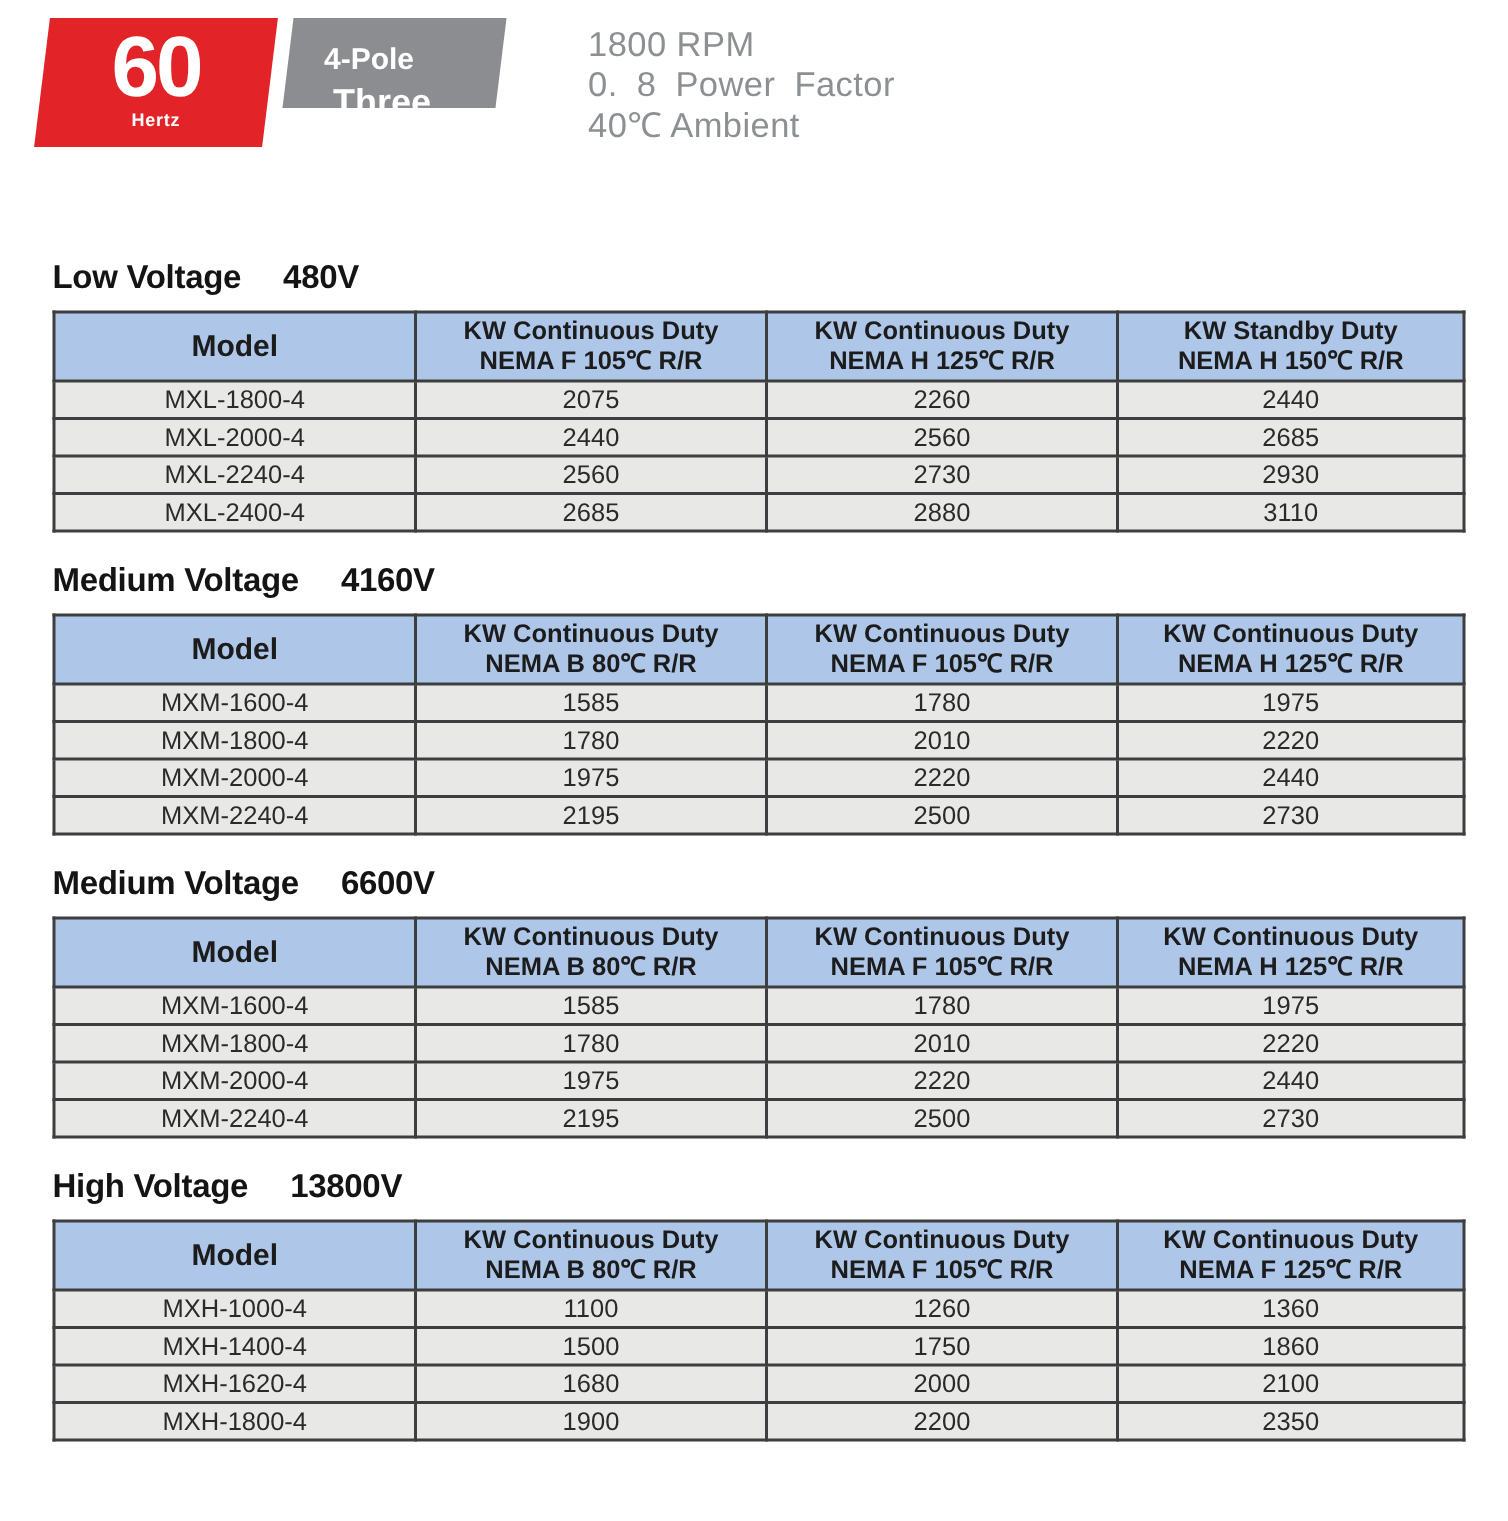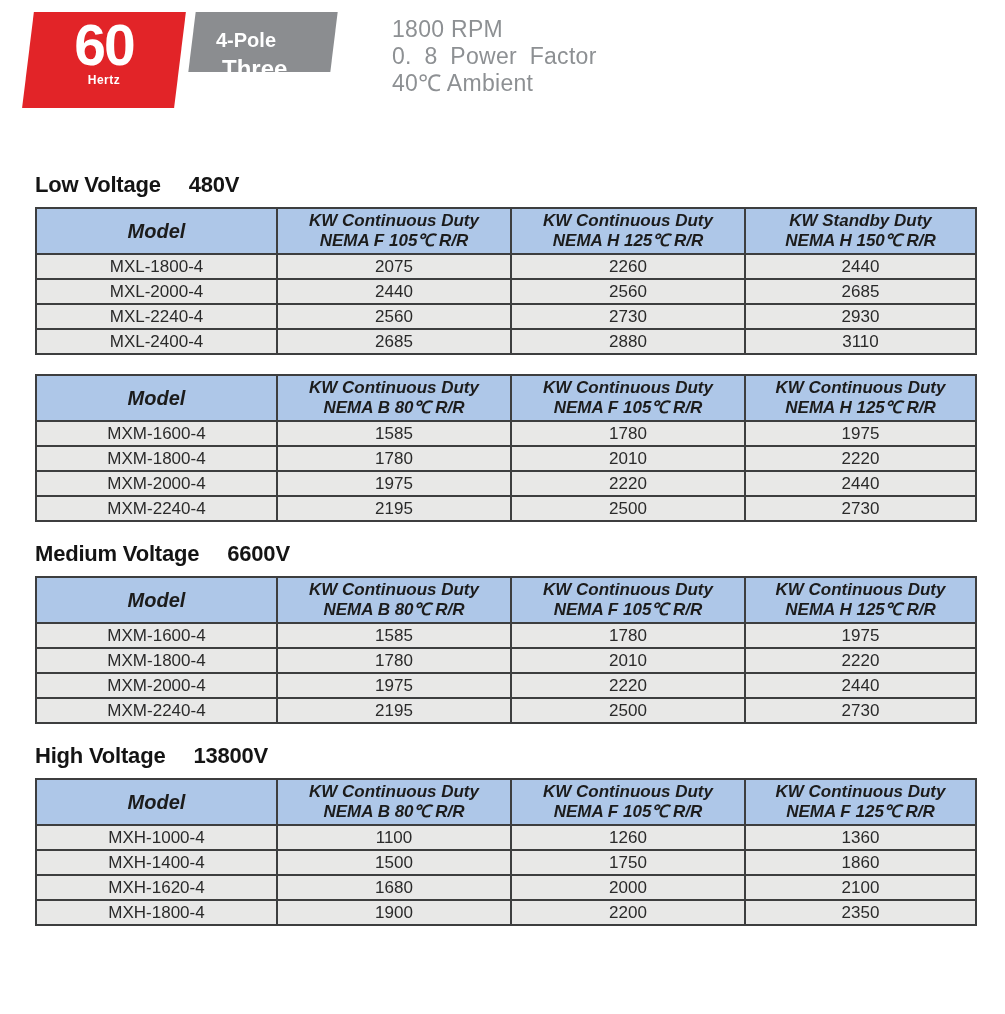--- a/index.html
+++ b/index.html
@@ -7,21 +7,21 @@
   body {
     width: 1005px; height: 1014px;
     background: #ffffff;
     overflow: hidden;
     font-family: "Liberation Sans", sans-serif;
   }
 
   
   .hero { position: relative; height: 110px; }
   .badge { position: absolute; }
-  .badge-red  { left: 28px;  top: 12px; width: 152px; height: 96px; }
+  .badge-red  { left: 28px;  top: 12px; width: 152px; height: 86px; }
   .badge-gray { left: 192px; top: 12px; width: 142px; height: 60px; }
   .badge-bg {
     position: absolute; top: 0; left: 0; right: 0; bottom: 0;
     transform: skewX(-7deg);
   }
   .red-bg  { background: #e22428; }
   .gray-bg { background: #8b8d90; }
   .badge-content { position: relative; height: 100%; }
   .hz-num {
     color: #fff; font-weight: bold; font-size: 57px; line-height: 54px;
@@ -58,21 +58,20 @@
   col.c1 { width: 234px; }
   col.c2 { width: 234px; }
   col.c3 { width: 231px; }
   .spec-table th, .spec-table td {
     border: 2px solid #3d3e3f;
     padding: 0; text-align: center; vertical-align: middle;
   }
   .spec-table thead th {
     background: #aec7e8; height: 46px;
     color: #1c1c1c;
-    font-style: italic;
   }
   .hdr-line { font-size: 17px; font-weight: bold; line-height: 20px; }
   .hdr-model { font-size: 20px; font-weight: bold; }
   .spec-table tbody td {
     background: #e8e8e7; height: 25px;
     font-size: 17px; color: #2a2a2a; line-height: 21px;
   }
 </style>
 </head>
 <body>
@@ -153,20 +152,21 @@
         <td>MXL-2400-4</td>
         <td>2685</td>
         <td>2880</td>
         <td>3110</td>
       </tr>
     </tbody>
   </table>
 </section>
 
 <section class="section">
+  <h2 class="section-title"><span>Medium Voltage</span><span class="volt">4160V</span></h2>
   <table class="spec-table">
     <colgroup>
         <col class="c0">
         <col class="c1">
         <col class="c2">
         <col class="c3">
       </colgroup>
     <thead>
       <tr>
         <th>

